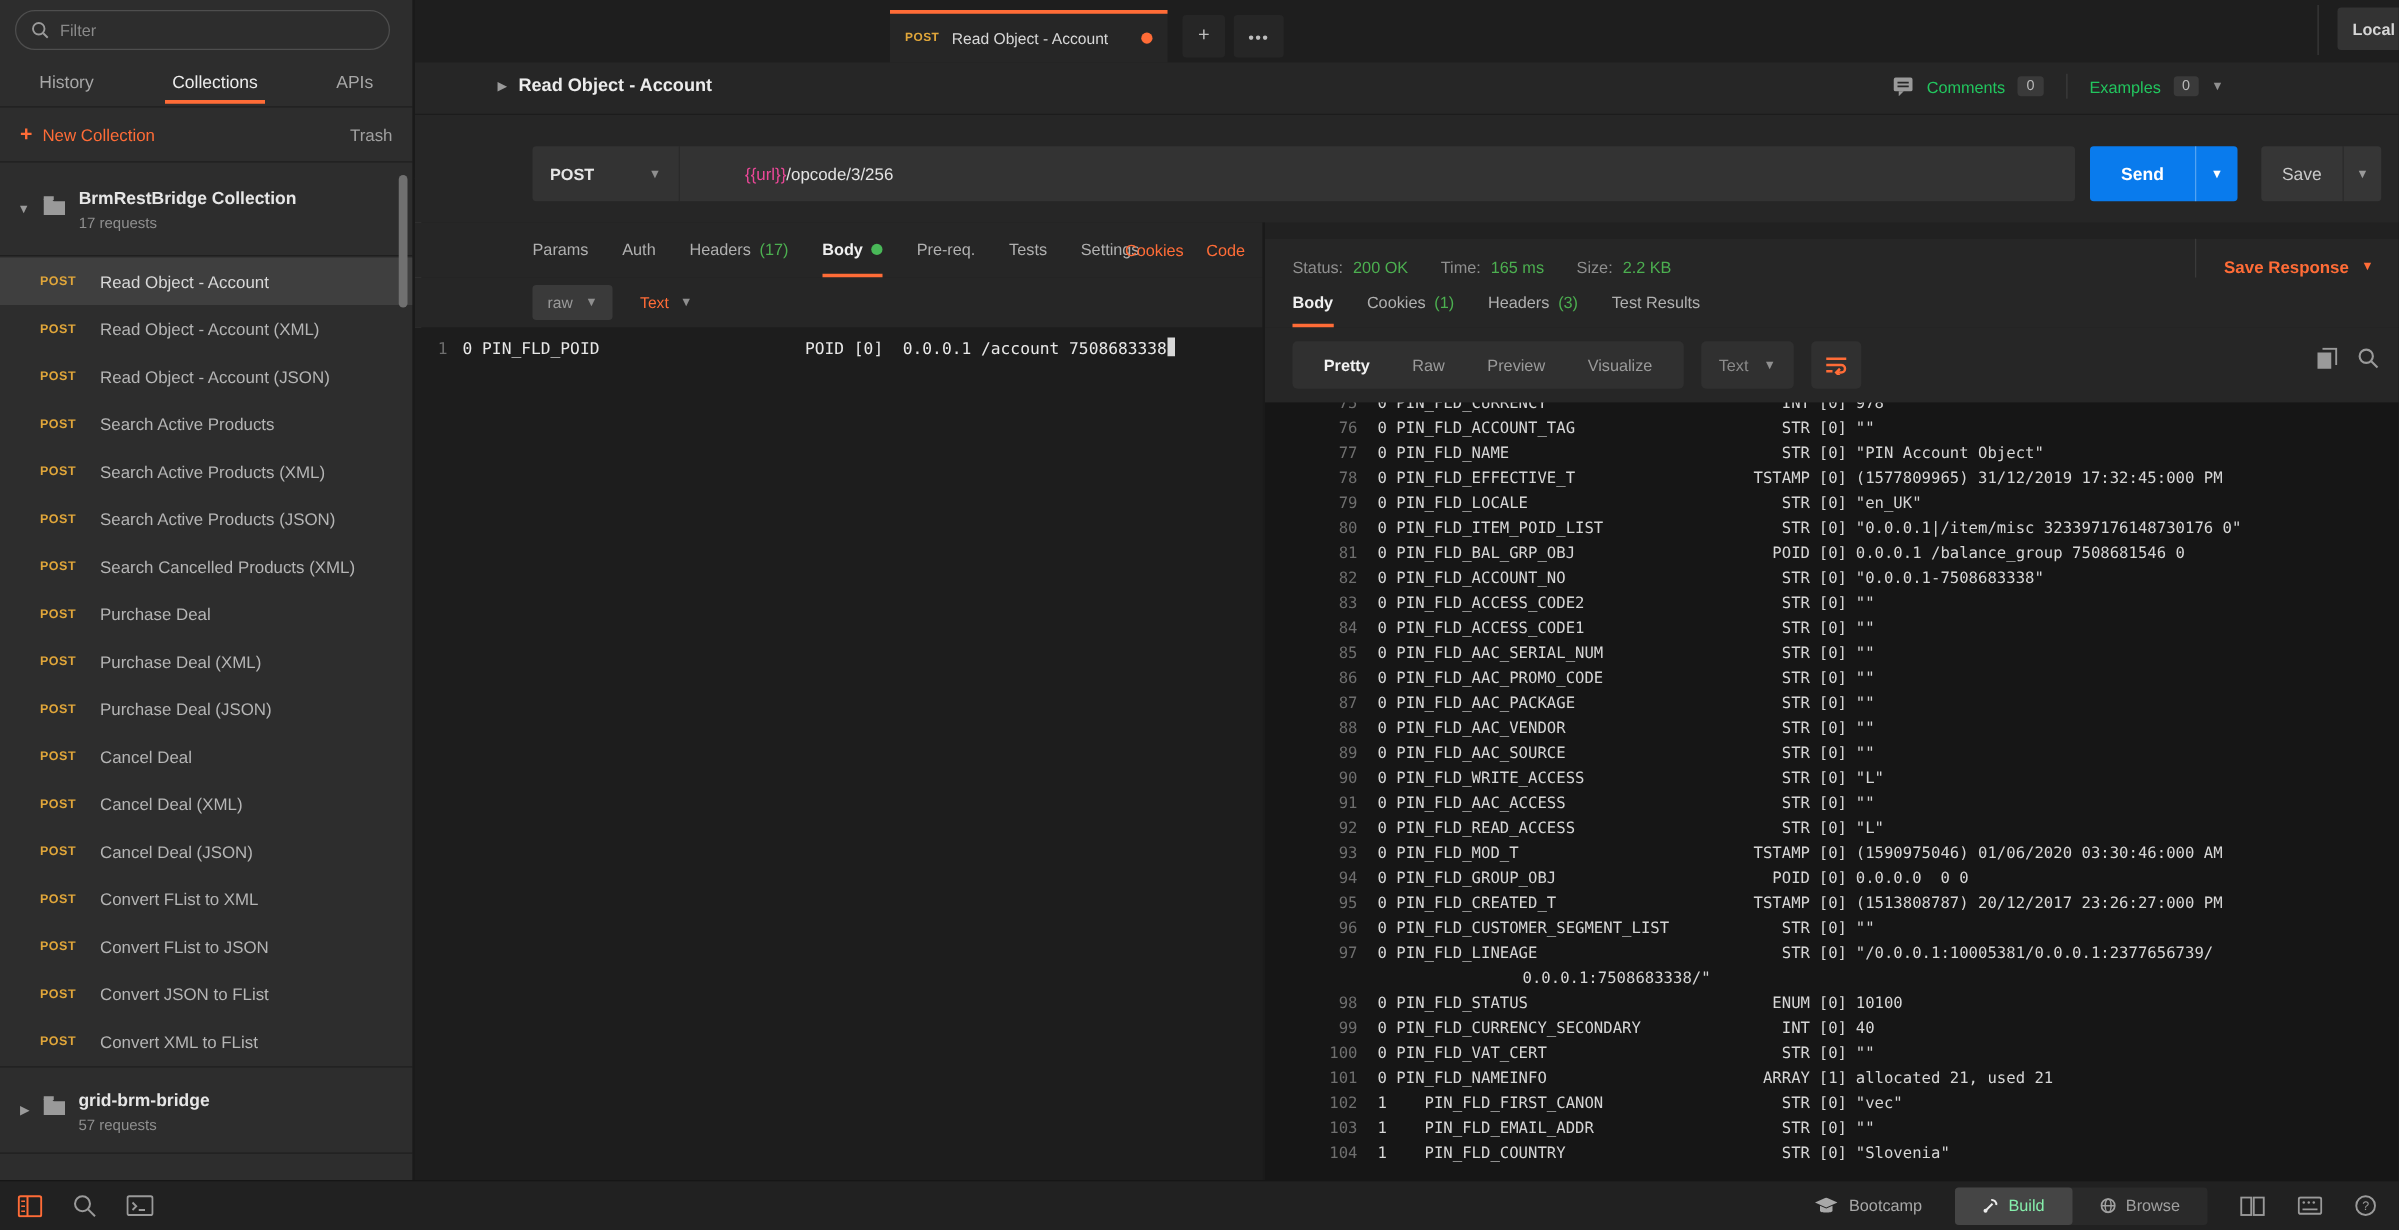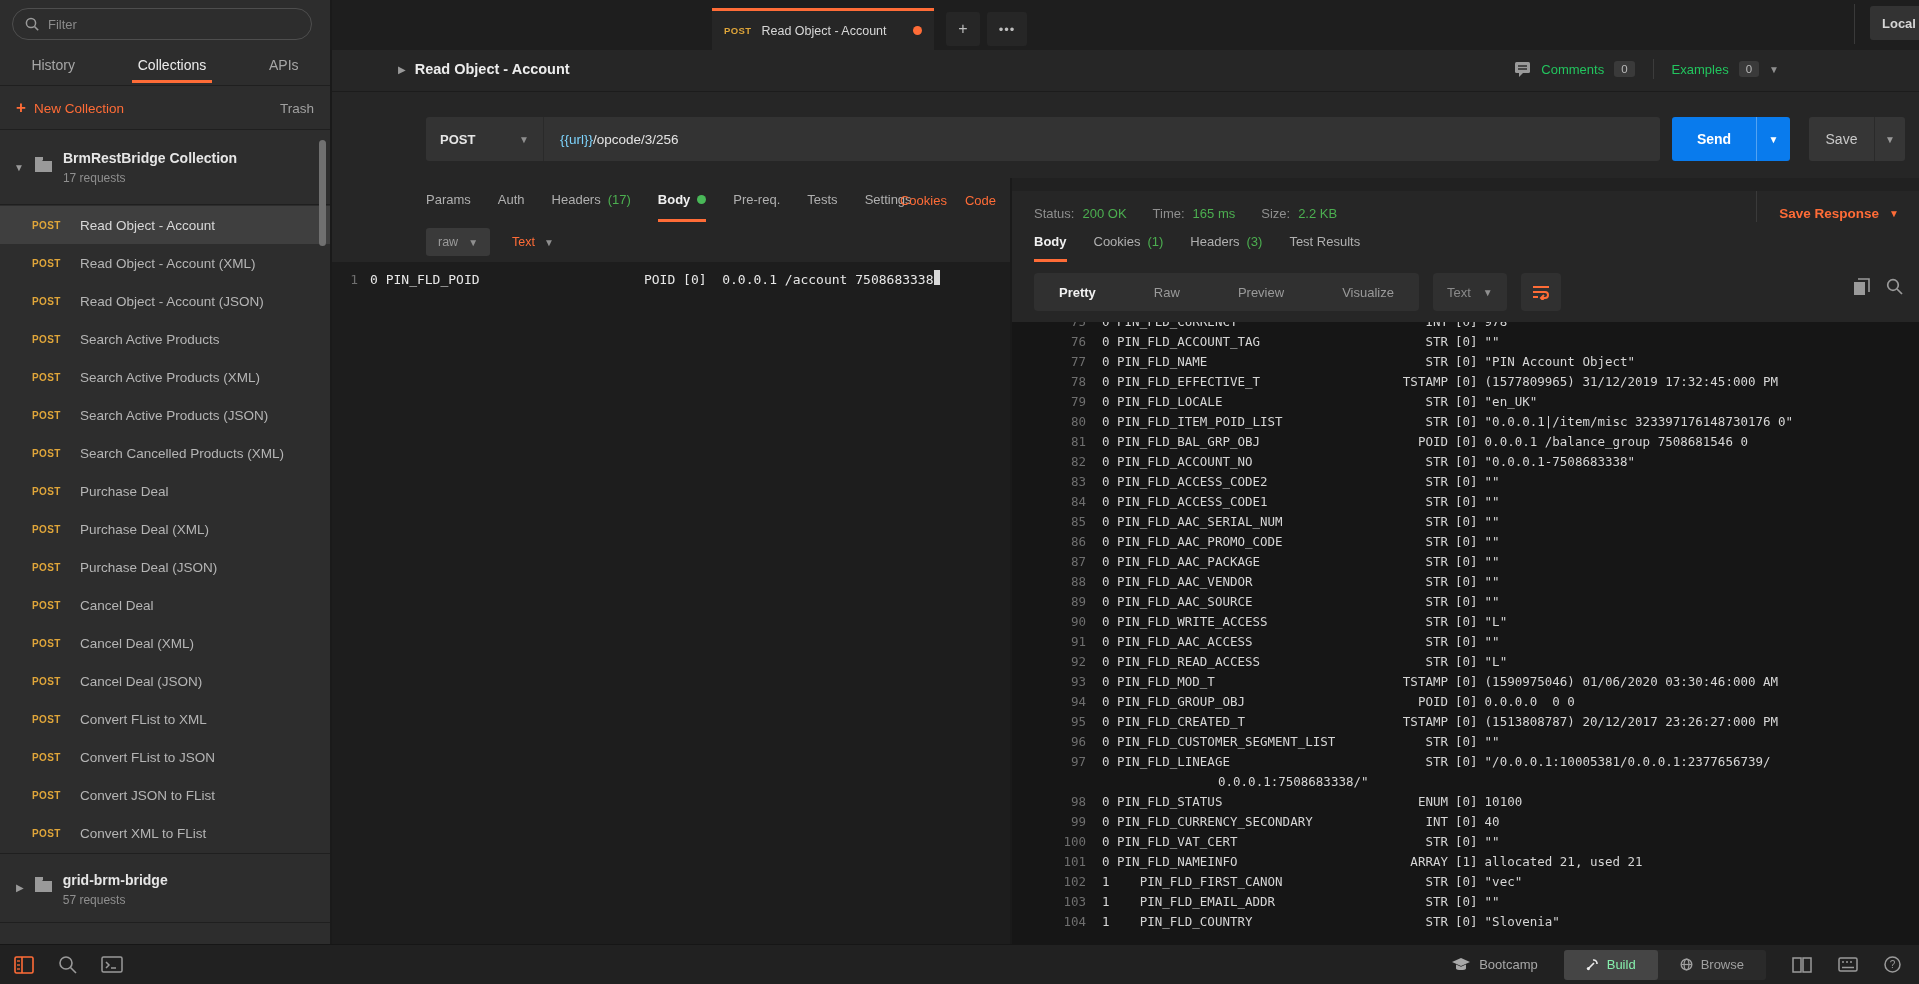--- a/index.html
+++ b/index.html
@@ -67,21 +67,21 @@
 
   
   .url-row { left:332px; top:92px; width:1587px; height:86px; background:#262626; }
   .url-bar { left:94px; top:25px; width:1234px; height:44px; background:#333333; border-radius:3px;
     display:flex; align-items:center; }
   .method-seg { width:118px; height:44px; display:flex; align-items:center; padding:0 14px;
     border-right:1px solid #2a2a2a; }
   .method-seg .m { color:#e6e6e6; font-size:13px; font-weight:bold; }
   .method-seg .caret { color:#8f8f8f; margin-left:auto; font-size:10px; }
   .url-text { padding-left:16px; font-size:13.5px; }
-  .url-text .var { color:#7dd3fc; }
+  .url-text .var { color:#ec4899;margin-left:36px; }
   .url-text .path { color:#e4e4e4; }
   .send-btn { left:1340px; top:25px; width:118px; height:44px; background:#097bed; border-radius:3px;
     display:flex; position:absolute; }
   .send-main { width:85px; display:flex; align-items:center; justify-content:center;
     color:#fff; font-size:14px; font-weight:bold; border-right:1px solid rgba(255,255,255,.3); }
   .send-caret { flex:1; display:flex; align-items:center; justify-content:center; color:#fff; font-size:10px; }
   .save-btn { left:1477px; top:25px; width:96px; height:44px; background:#363636; border-radius:3px;
     display:flex; position:absolute; }
   .save-main { width:66px; display:flex; align-items:center; justify-content:center;
     color:#c9c9c9; font-size:14px; border-right:1px solid #2a2a2a; }
@@ -118,21 +118,21 @@
   .meta-lab { color:#8f8f8f; font-size:13px; }
   .meta-val { color:#4caf50; font-size:13px; margin-right:18px; }
   .save-resp { position:absolute; right:20px; top:0; height:44px; display:flex; align-items:center;
     gap:10px; border-left:1px solid #3a3a3a; padding-left:22px; }
   .save-resp .t { color:#ff6c37; font-size:13.5px; font-weight:bold; }
   .resp-tabs-row { left:1012px; top:222px; width:907px; height:40px; background:#262626;
     display:flex; align-items:stretch; padding-left:22px; }
   .resp-toolbar { left:1012px; top:262px; width:907px; height:60px; background:#262626;
     display:flex; align-items:center; padding-left:22px; gap:14px; }
   .views-pill { background:#303030; border-radius:4px; height:38px; display:flex; align-items:center;
-    padding:0 8px;gap:24px; }
+    padding:0 8px; }
   .view { color:#9a9a9a; font-size:13px; padding:0 17px; }
   .view.active { color:#f2f2f2; font-weight:bold; }
   .fmt-box { background:#303030; border-radius:4px; height:38px; display:flex; align-items:center;
     padding:0 14px; gap:12px; color:#8a8a8a; font-size:13px; }
   .wrap-box { background:#303030; border-radius:4px; width:40px; height:38px; display:flex;
     align-items:center; justify-content:center; }
   .resp-right-icons { position:absolute; right:16px; top:16px; display:flex; gap:16px; }
 
   .console { left:1012px; top:322px; width:907px; height:622px; background:#161616; overflow:hidden;
     font-family:"DejaVu Sans Mono", monospace; font-size:12.5px; }

